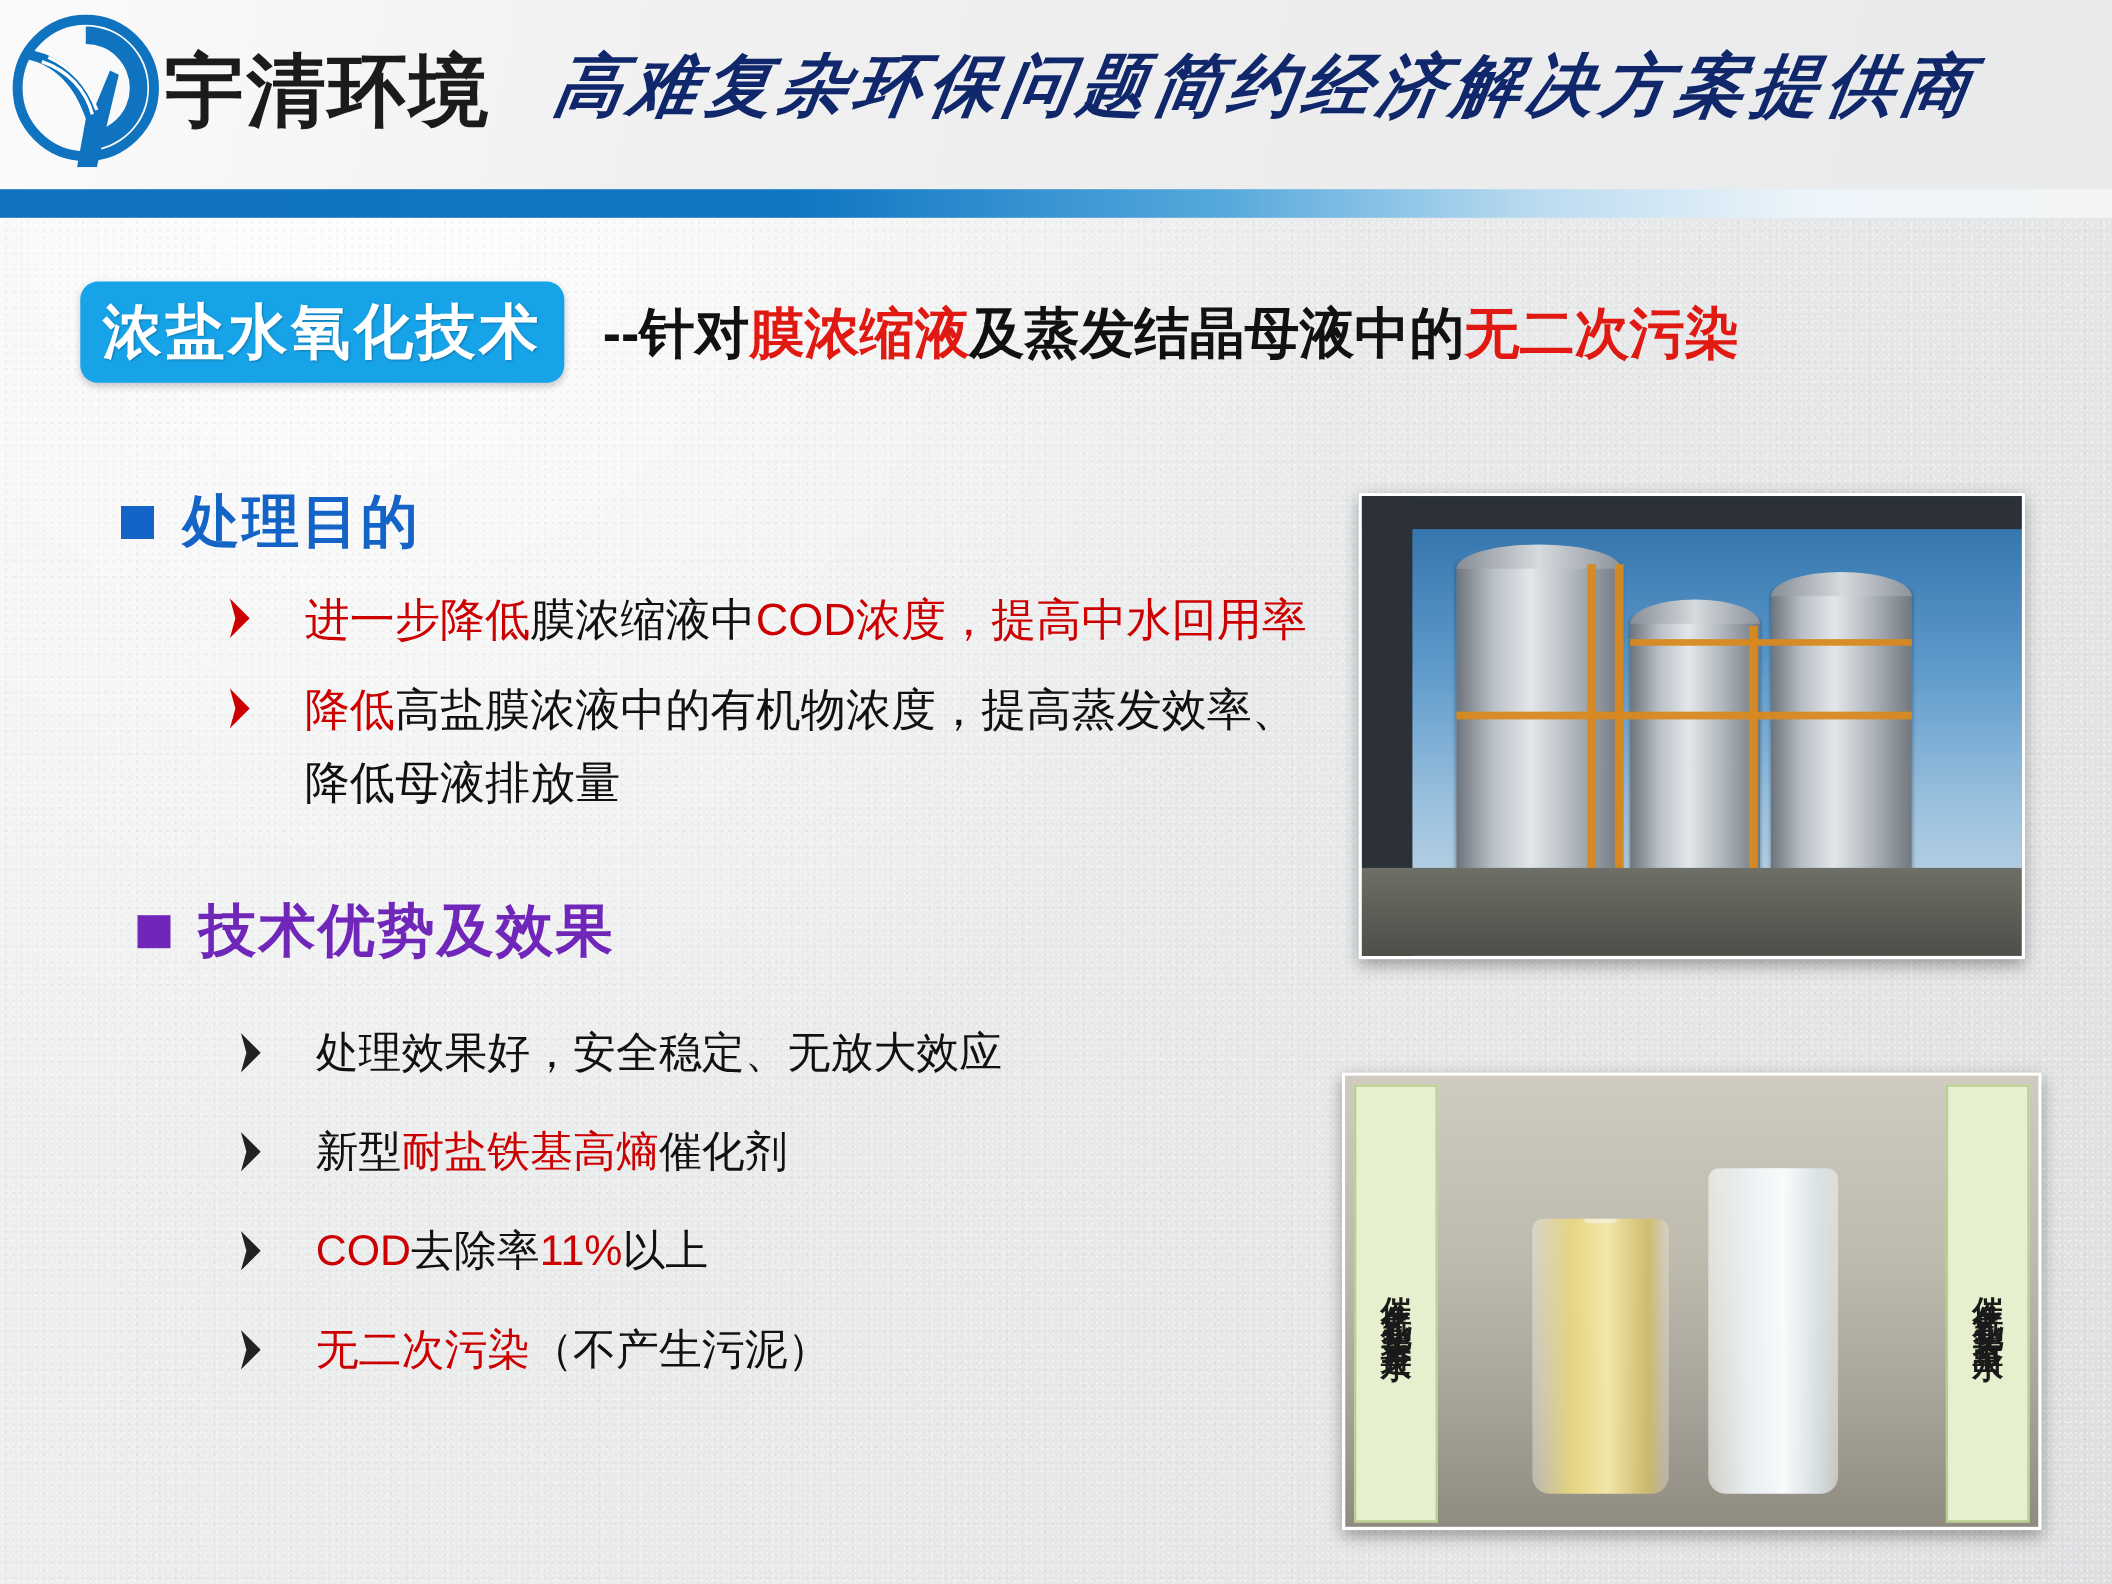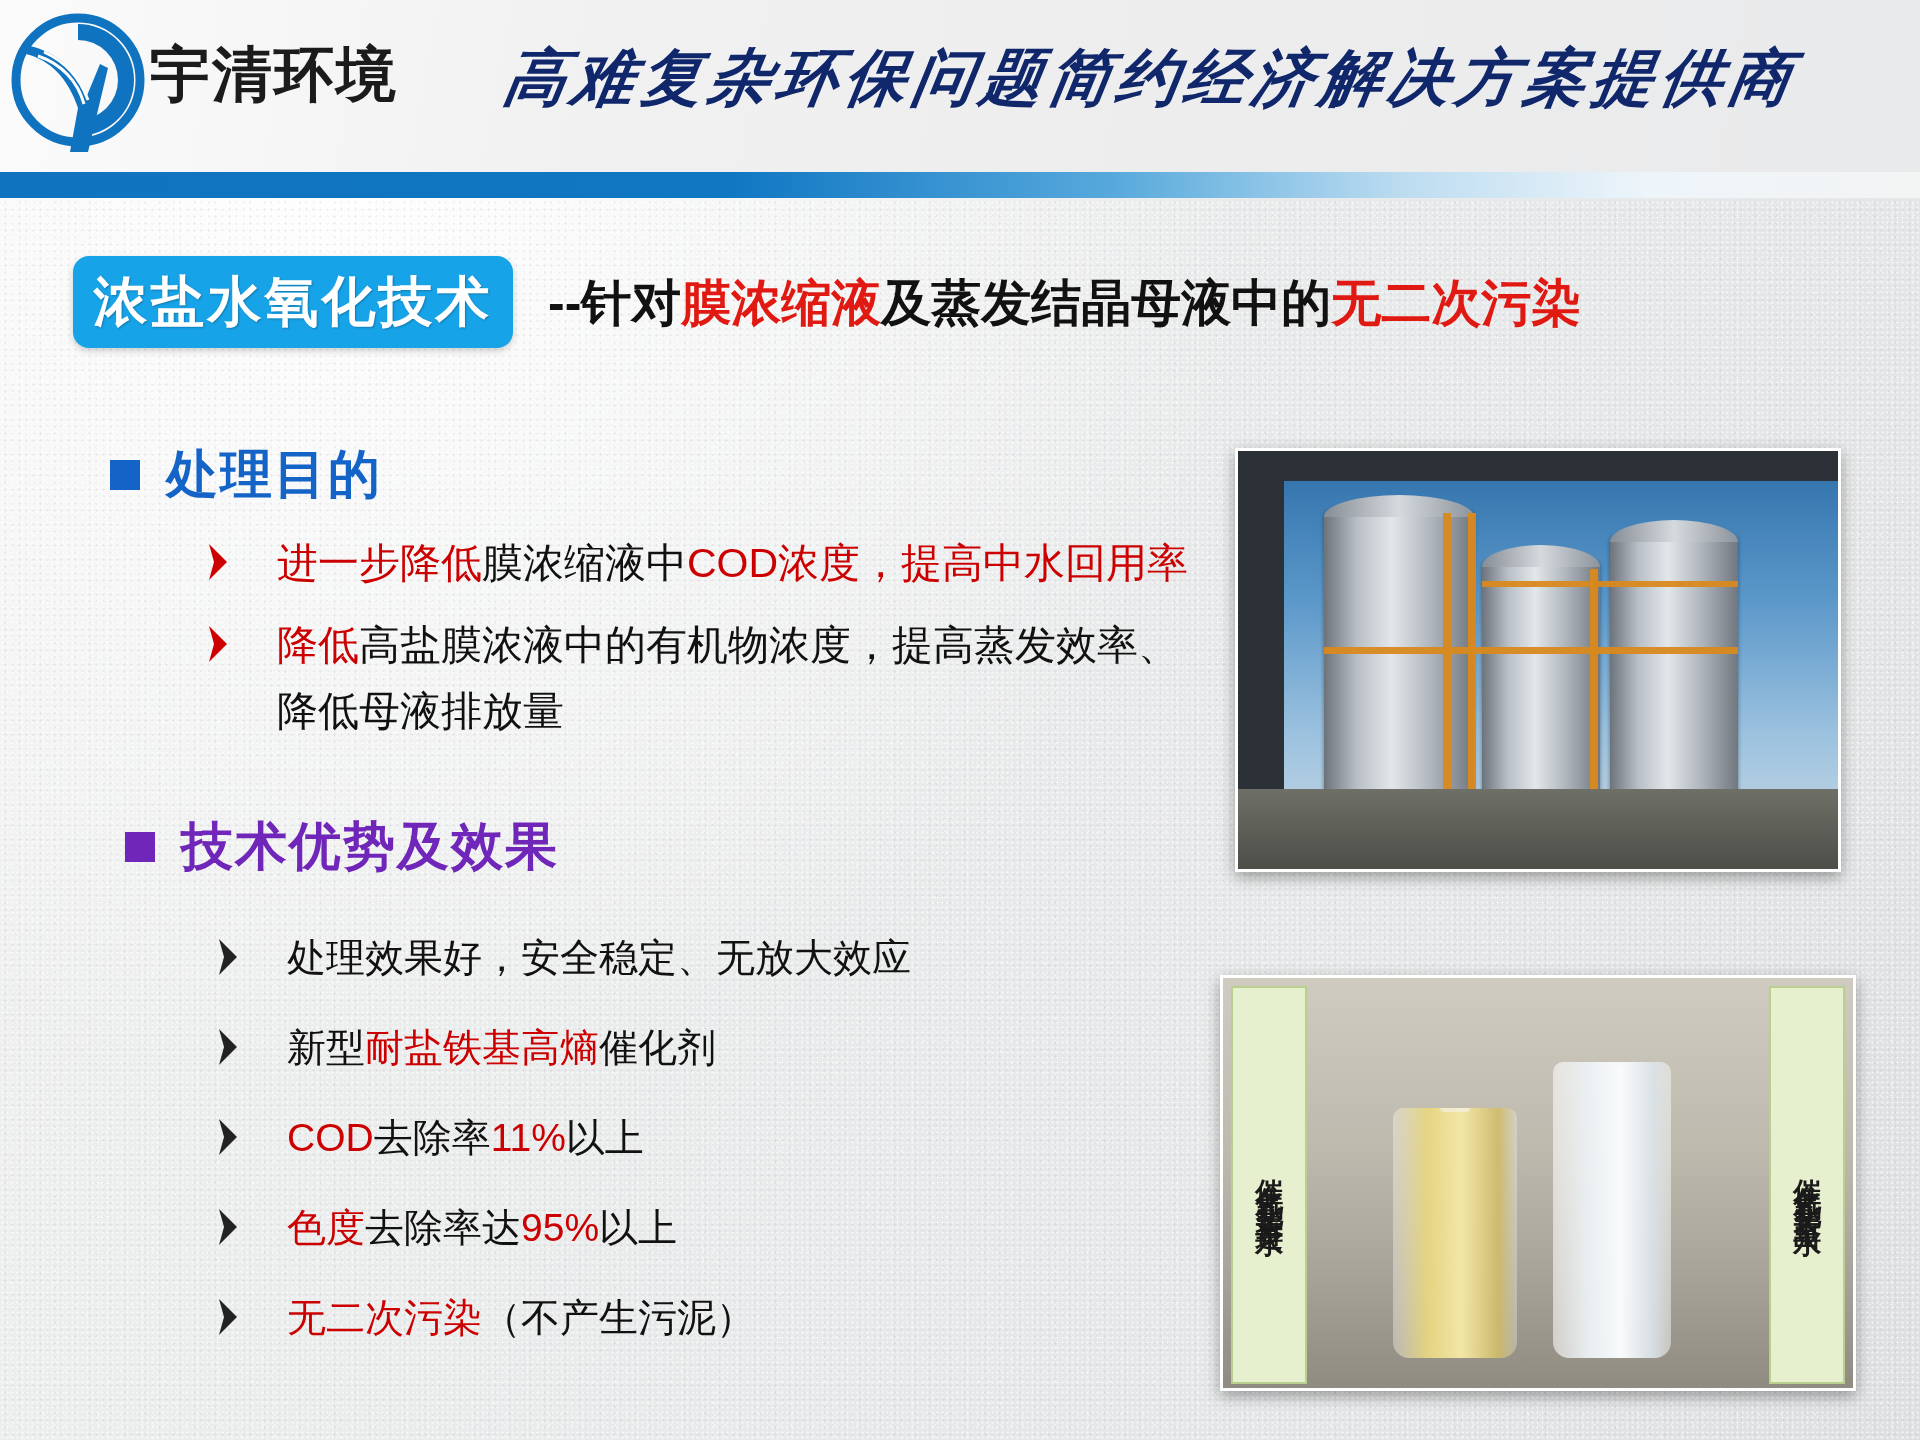--- a/index.html
+++ b/index.html
@@ -36,21 +36,21 @@
   .logo-mark{position:absolute;left:8px;top:12px;width:140px;height:140px;}
   .slogan{
     position:absolute;left:505px;top:36px;
     font-family:"Liberation Serif","DejaVu Serif",serif;
     font-size:62px;font-weight:700;font-style:italic;
     color:#10286b;letter-spacing:6px;white-space:nowrap;
     transform:skewX(-9deg);
   }
   .brand-cn{
     position:absolute;left:150px;top:35px;
-    font-size:60px;font-weight:700;color:#1b1b1b;
+    font-size:72px;font-weight:700;color:#1b1b1b;
     letter-spacing:2px;white-space:nowrap;
     font-family:"DejaVu Sans","Liberation Sans",sans-serif;
   }
   .divider-bar{
     position:absolute;left:0;top:172px;width:1920px;height:26px;
     background:linear-gradient(to right,#1073bf 0%,#1077c3 38%,#57a9dc 58%,#bcdcf0 73%,#eef5fa 86%,#f3f4f4 100%);
   }
 
   
   .title-pill{
@@ -214,28 +214,20 @@
           </svg>
         </span>
         <div class="body"><span style="color: rgb(204, 0, 0);">COD</span><span style="color: rgb(17, 17, 17);">去除率</span><span style="color: rgb(204, 0, 0);">11%</span><span style="color: rgb(17, 17, 17);">以上</span></div>
       </div>
       <div class="bl">
         <span style="color: rgb(34, 34, 34);">
           <svg class="arrow" viewBox="0 0 26 44">
             <path d="M4 4 L22 22 L4 40 L9 22 Z" fill="currentColor"></path>
           </svg>
         </span>
-        <div class="body"><span style="color: rgb(204, 0, 0);">色度</span><span style="color: rgb(17, 17, 17);">去除率达</span><span style="color: rgb(204, 0, 0);">95%</span><span style="color: rgb(17, 17, 17);">以上</span></div>
-      </div>
-      <div class="bl">
-        <span style="color: rgb(34, 34, 34);">
-          <svg class="arrow" viewBox="0 0 26 44">
-            <path d="M4 4 L22 22 L4 40 L9 22 Z" fill="currentColor"></path>
-          </svg>
-        </span>
         <div class="body"><span style="color: rgb(204, 0, 0);">无二次污染</span><span style="color: rgb(17, 17, 17);">（不产生污泥）</span></div>
       </div>
     </div>
 
   <div class="photo1">
     <div class="sky"></div>
     <div class="beam" style="left:0;top:0;width:46px;height:100%;"></div>
     <div class="beam" style="left:0;top:0;width:100%;height:30px;"></div>
     <div class="tank" style="left:86px;width:150px;height:300px;">
         <div class="cap"></div>

